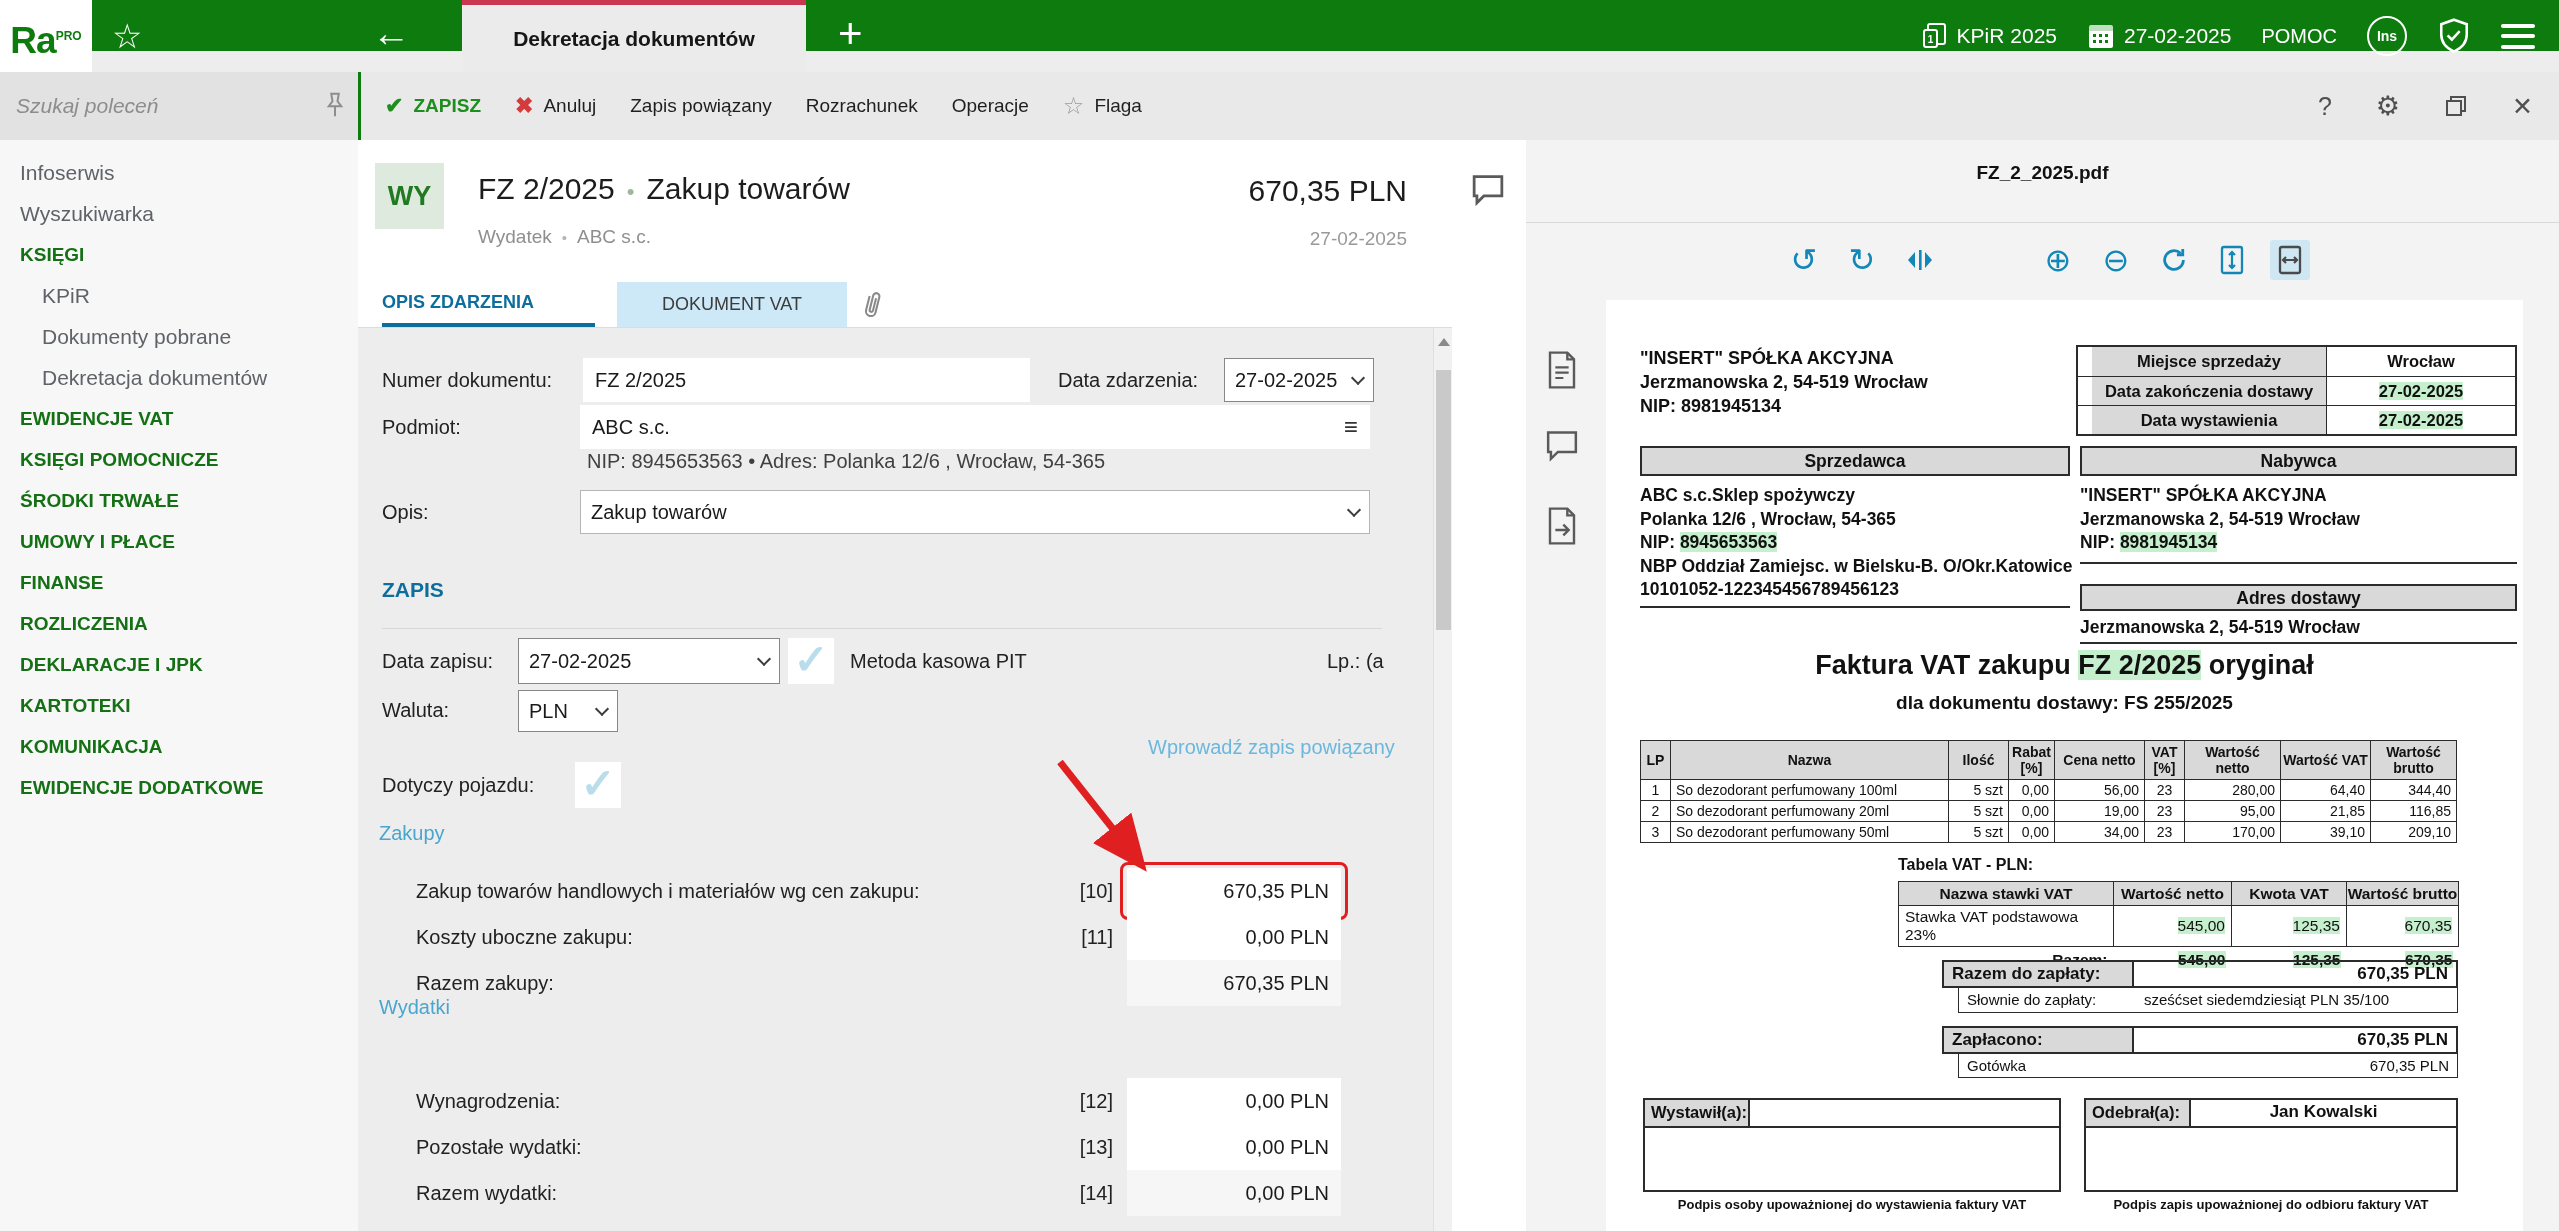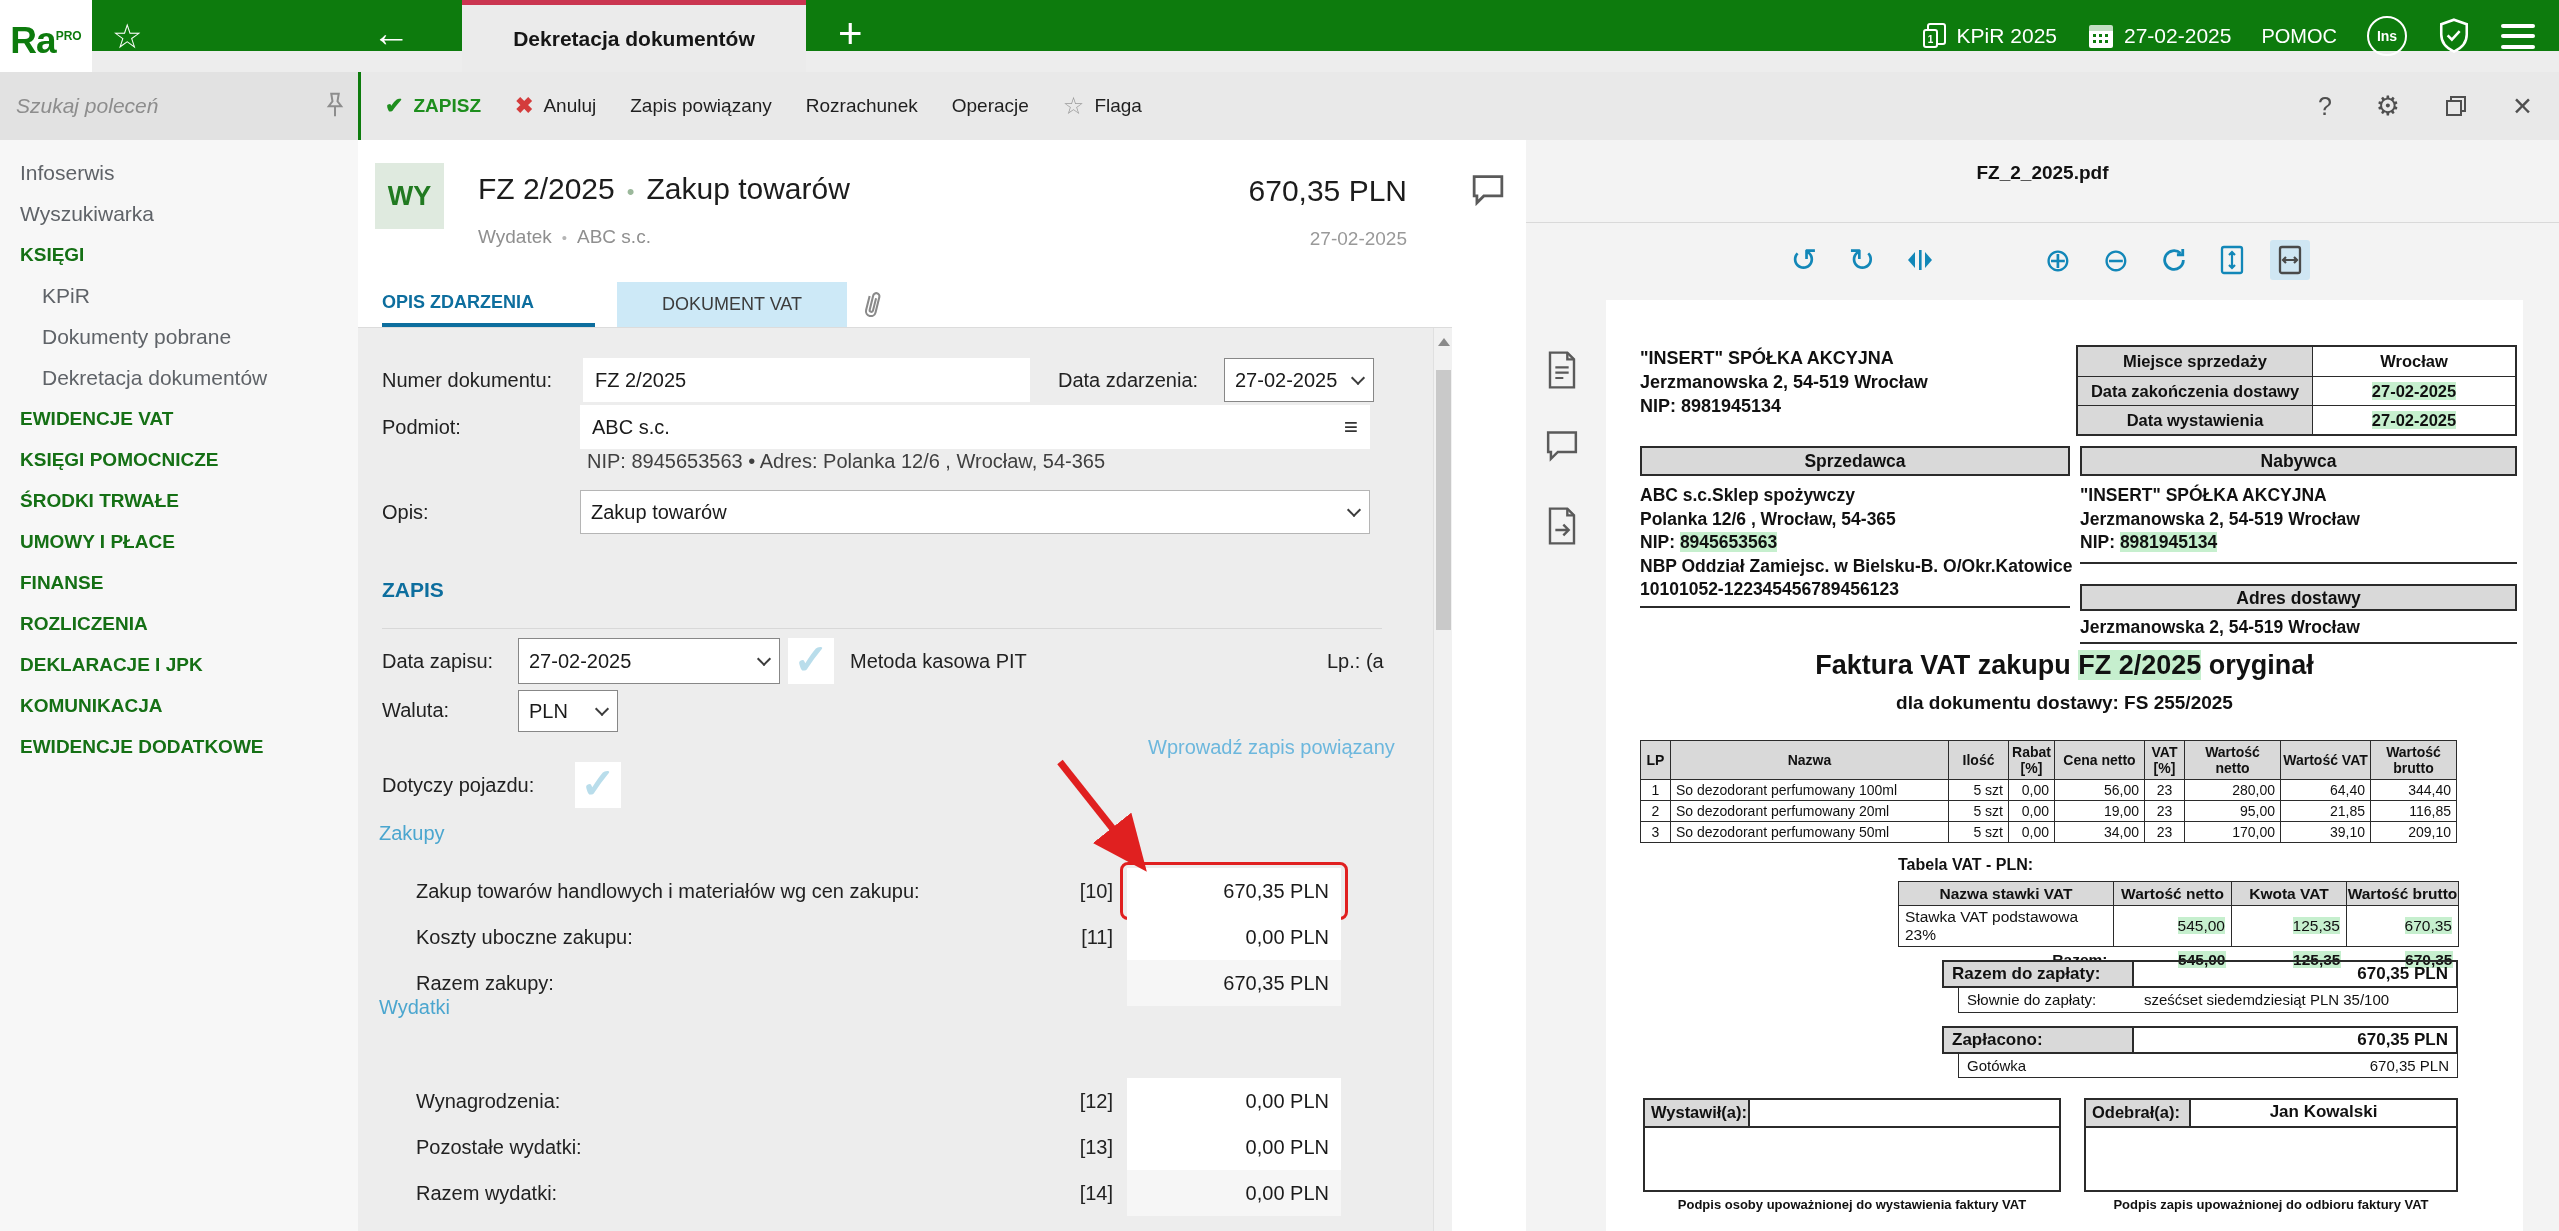--- a/index.html
+++ b/index.html
@@ -81,21 +81,21 @@
   .pdf-title { position:absolute; left:0; top:22px; width:100%; text-align:center; font-size:19px; font-weight:bold; color:#111; }
   .pdf-div { position:absolute; left:0; top:82px; width:100%; height:1px; background:#d9d9d9; }
   .pdf-ico { position:absolute; top:100px; width:40px; height:40px; display:flex; align-items:center; justify-content:center; color:#1287b8; font-size:32px; cursor:default; }
   .pdf-ico.active { background:#cfe6f3; border-radius:3px; }
   .side-ico { position:absolute; left:18px; width:38px; height:38px; }
   .page { position:absolute; left:80px; top:160px; width:917px; height:931px; background:#fff; color:#111; }
   .inv-seller { position:absolute; left:34px; top:46px; font-size:18px; font-weight:bold; line-height:24px; white-space:nowrap; }
   .inv-info { position:absolute; left:470px; top:45px; width:441px; border:2px solid #2b2b2b; }
   .inv-info .row { display:flex; height:29px; border-top:1.5px solid #2b2b2b; }
   .inv-info .row:first-child { border-top:none; }
-  .inv-info .lbl { width:235px; background:#d9d9d9; border-right:1.5px solid #2b2b2b; text-align:center; line-height:28px; font-size:16.5px; font-weight:bold; }
+  .inv-info .lbl { width:235px; background:#d9d9d9; border-right:1.5px solid #2b2b2b; text-align:center; line-height:28px; font-size:16.5px; font-weight:bold;margin-left:14px; }
   .inv-info .val { flex:1; text-align:center; line-height:28px; font-size:16.5px; font-weight:bold; }
   .hl { background:#c6efce; }
   .box-head { position:absolute; height:30px; background:#d9d9d9; border:2px solid #2b2b2b; text-align:center; line-height:27px; font-size:17.5px; font-weight:bold; }
   .addr-lines { position:absolute; font-size:17.5px; font-weight:bold; line-height:23.5px; white-space:nowrap; }
   .hrule { position:absolute; height:2px; background:#2b2b2b; }
   .inv-title { position:absolute; left:0; top:350px; width:100%; text-align:center; font-size:27px; font-weight:bold; white-space:nowrap; }
   .inv-subtitle { position:absolute; left:0; top:392px; width:100%; text-align:center; font-size:19px; font-weight:bold; }
   table.items { position:absolute; left:34px; top:440px; width:816px; border-collapse:collapse; table-layout:fixed; font-size:14px;padding-left:33px; }
   table.items th { background:#d9d9d9; border:1.5px solid #2b2b2b; font-weight:bold; line-height:1.15; padding:3px 2px; }
   table.items td { border:1.5px solid #2b2b2b; padding:2px 5px; height:17px; }
@@ -233,20 +233,21 @@
     <div class="side-sub">KPiR</div>
     <div class="side-sub">Dokumenty pobrane</div>
     <div class="side-sub">Dekretacja dokumentów</div>
     <div class="side-cat">EWIDENCJE VAT</div>
     <div class="side-cat">KSIĘGI POMOCNICZE</div>
     <div class="side-cat">ŚRODKI TRWAŁE</div>
     <div class="side-cat">UMOWY I PŁACE</div>
     <div class="side-cat">FINANSE</div>
     <div class="side-cat">ROZLICZENIA</div>
     <div class="side-cat">DEKLARACJE I JPK</div>
+    <div class="side-cat">KARTOTEKI</div>
     <div class="side-cat">KOMUNIKACJA</div>
     <div class="side-cat">EWIDENCJE DODATKOWE</div>
   </div>
 
   <div class="form-panel">
     <div class="doc-head">
       <div class="wy-badge">WY</div>
       <div class="doc-title">
         <span>FZ 2/2025</span><span class="dot">•</span><span>Zakup towarów</span>
       </div>

